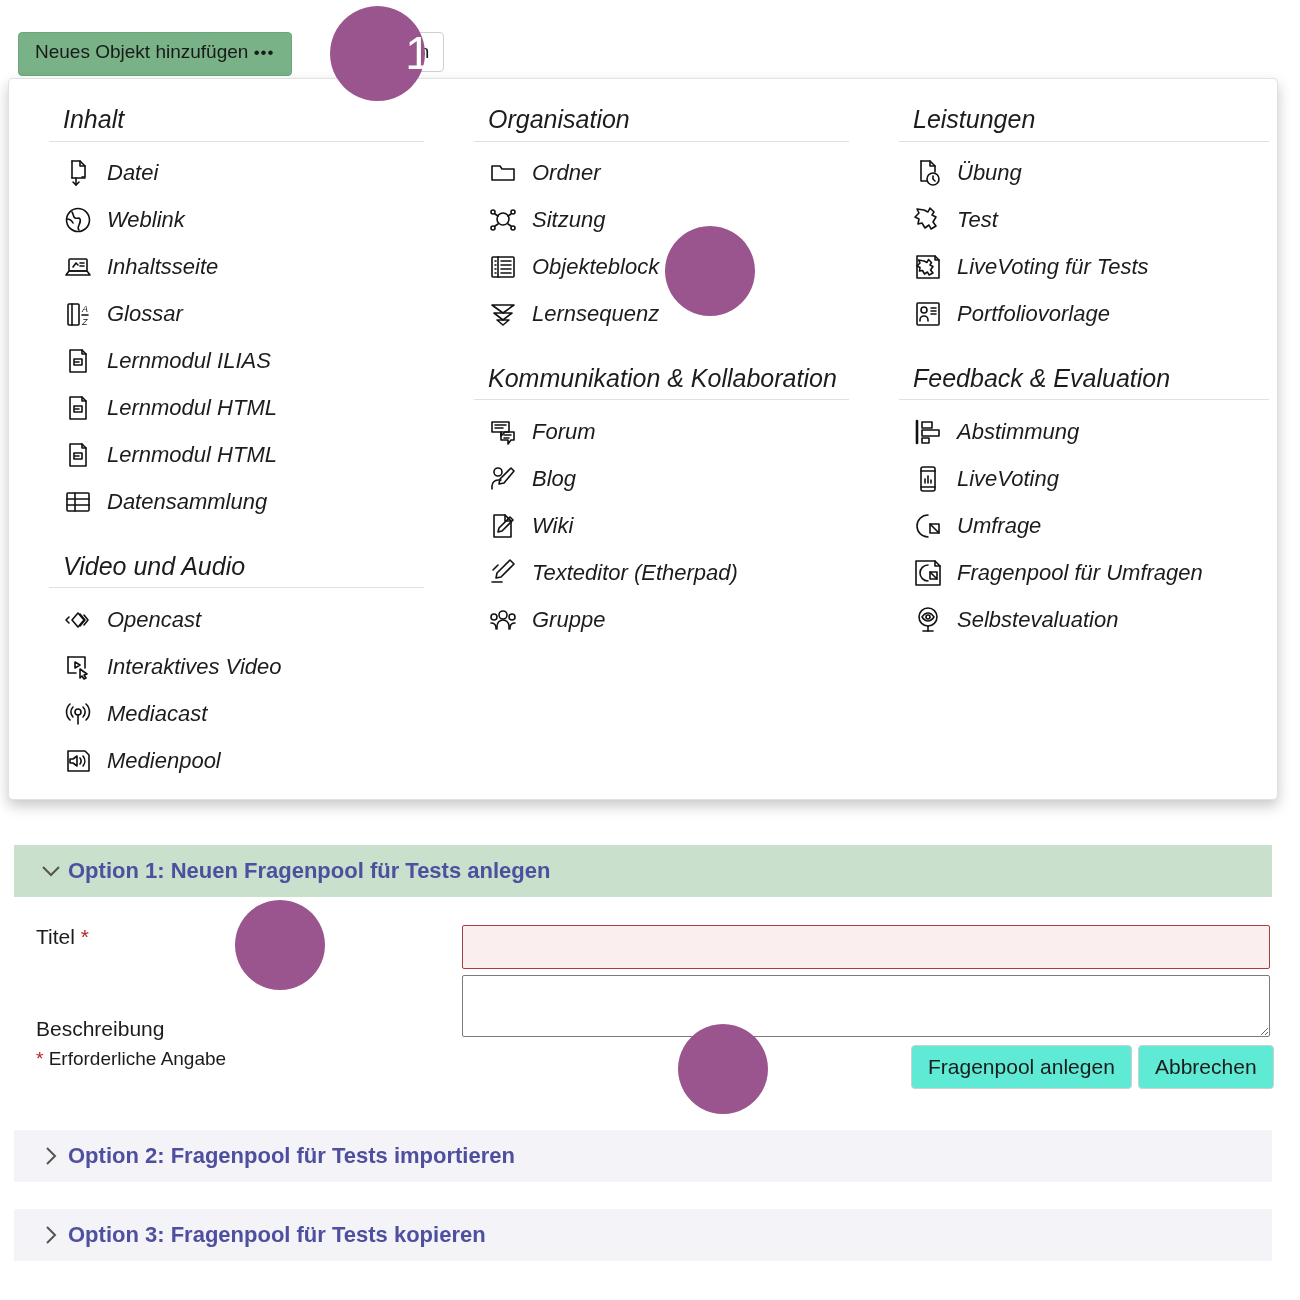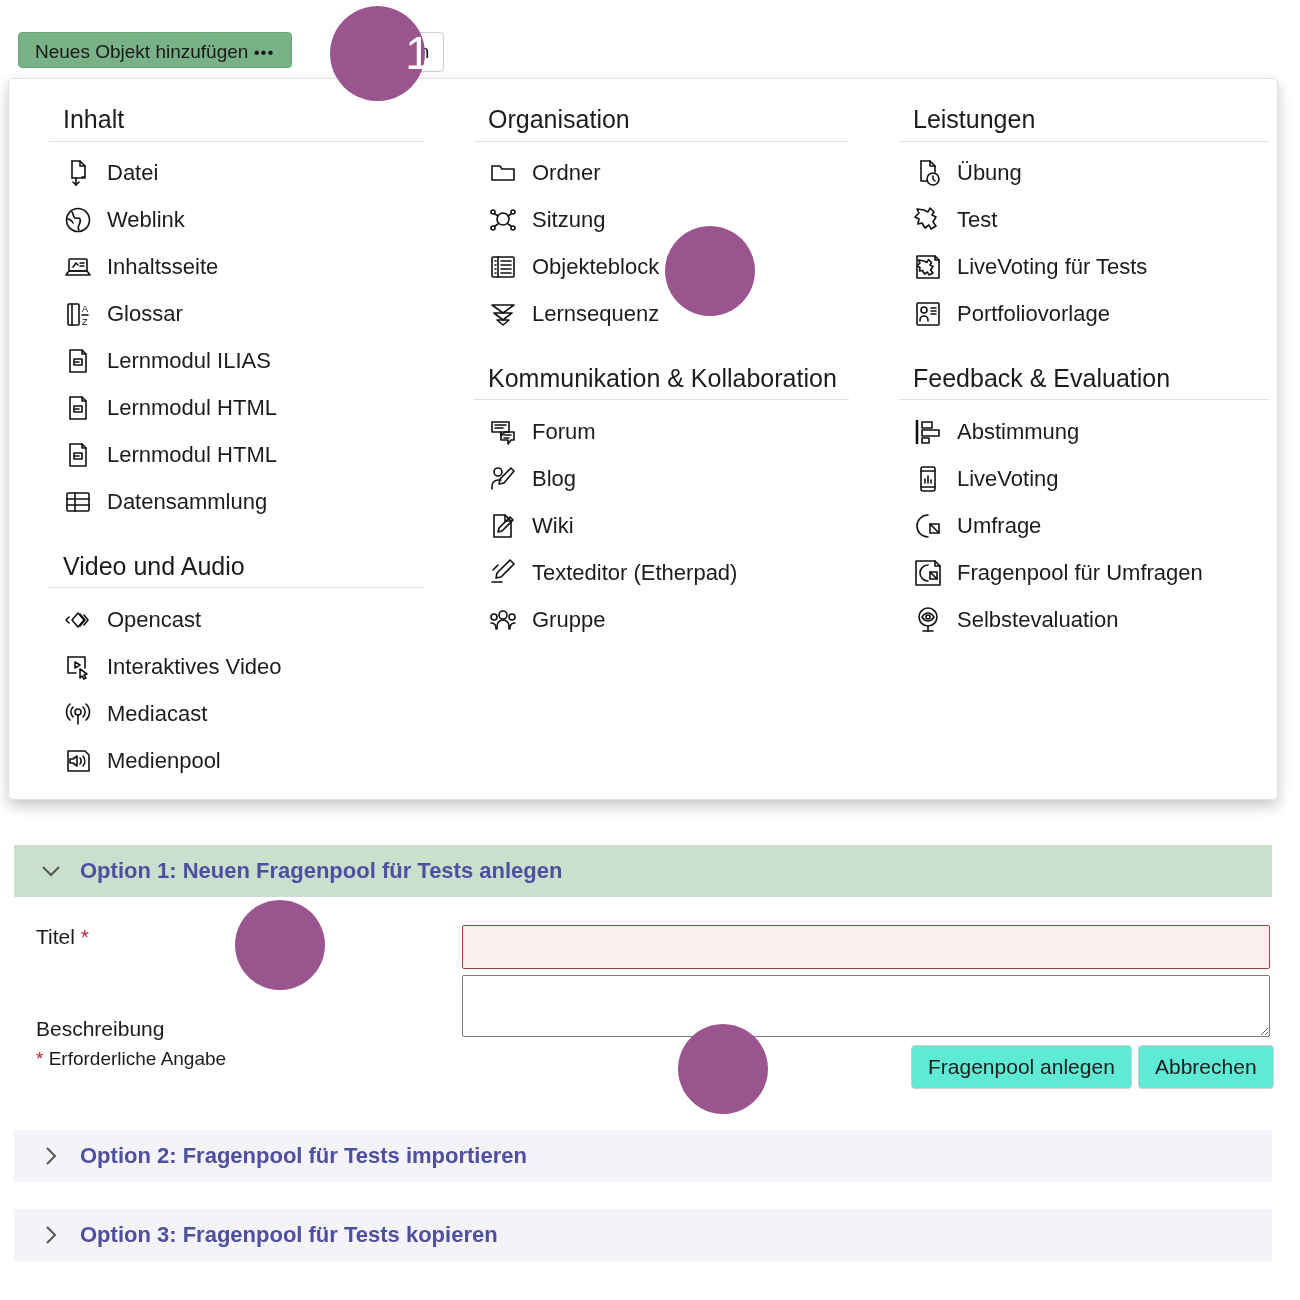--- a/index.html
+++ b/index.html
@@ -9,21 +9,21 @@
     background: #ffffff;
     font-family: "Liberation Sans", sans-serif;
     overflow: hidden;
   }
   #root { position: relative; width: 1300px; height: 1300px; }
 
   
   .toolbar { position: absolute; left: 0; top: 0; width: 1300px; height: 78px; }
   .btn-add {
     position: absolute; left: 18px; top: 32px;
-    height: 36px; padding: 0 16px;
+    height: 44px; padding: 0 16px;
     background: #79b287; border: 1px solid #6aa778; border-radius: 4px;
     color: #1a1a1a; font-size: 19px; line-height: 38px;
     white-space: nowrap; cursor: pointer;
   }
   .btn-add .dots { letter-spacing: 1px; font-size: 17px; }
   .btn-ghost {
     position: absolute; left: 373px; top: 32px;
     height: 40px; padding: 0 14px;
     background: #ffffff; border: 1px solid #d0d0d0; border-radius: 4px;
     color: #1a1a1a; font-size: 19px; line-height: 38px;
@@ -32,21 +32,21 @@
 
   
   .panel {
     position: absolute; left: 8px; top: 78px;
     width: 1270px; height: 722px;
     background: #ffffff;
     border: 1px solid #e2e2e2;
     border-radius: 5px;
     box-shadow: 0 6px 14px rgba(0,0,0,.22);
   }
-  .col { position: absolute; top: 26px; }
+  .col { position: absolute; top: 26px; font-style: italic; }
   .col-1 { left: 40px;  width: 375px; }
   .col-2 { left: 465px; width: 375px; }
   .col-3 { left: 890px; width: 370px; }
 
   .grp-title {
     font-size: 25px; color: #1c1c1c; font-weight: 400;
     line-height: 1.18; margin: 0 0 6px 14px;
   }
   .grp-rule { height: 1px; background: #e0e0e0; margin: 0 0 8px 0; }
   .grp { margin-bottom: 26px; }
@@ -55,21 +55,21 @@
     display: flex; align-items: center; gap: 14px;
     height: 47px; padding-left: 14px; cursor: pointer;
   }
   .item .lbl { font-size: 22px; color: #1c1c1c; white-space: nowrap; }
   .ico { width: 30px; height: 30px; flex: 0 0 30px; display: block; }
   .ico svg { display: block; }
 
   
   .opt-bar {
     position: absolute; left: 14px; width: 1258px; height: 52px;
-    display: flex; align-items: center; gap: 18px; padding-left: 26px;
+    display: flex; align-items: center; gap: 6px; padding-left: 26px;
     cursor: pointer;
   }
   .opt-bar.green { background: #c8e0cc; }
   .opt-bar.grey  { background: #f4f3f7; }
   .opt-bar .otitle { font-size: 22px; font-weight: bold; color: #4e4f9e; white-space: nowrap; }
   .chev { width: 22px; height: 22px; flex: 0 0 22px; }
   .chev svg { display: block; }
 
   .form-label {
     position: absolute; font-size: 21px; color: #1c1c1c; white-space: nowrap;

